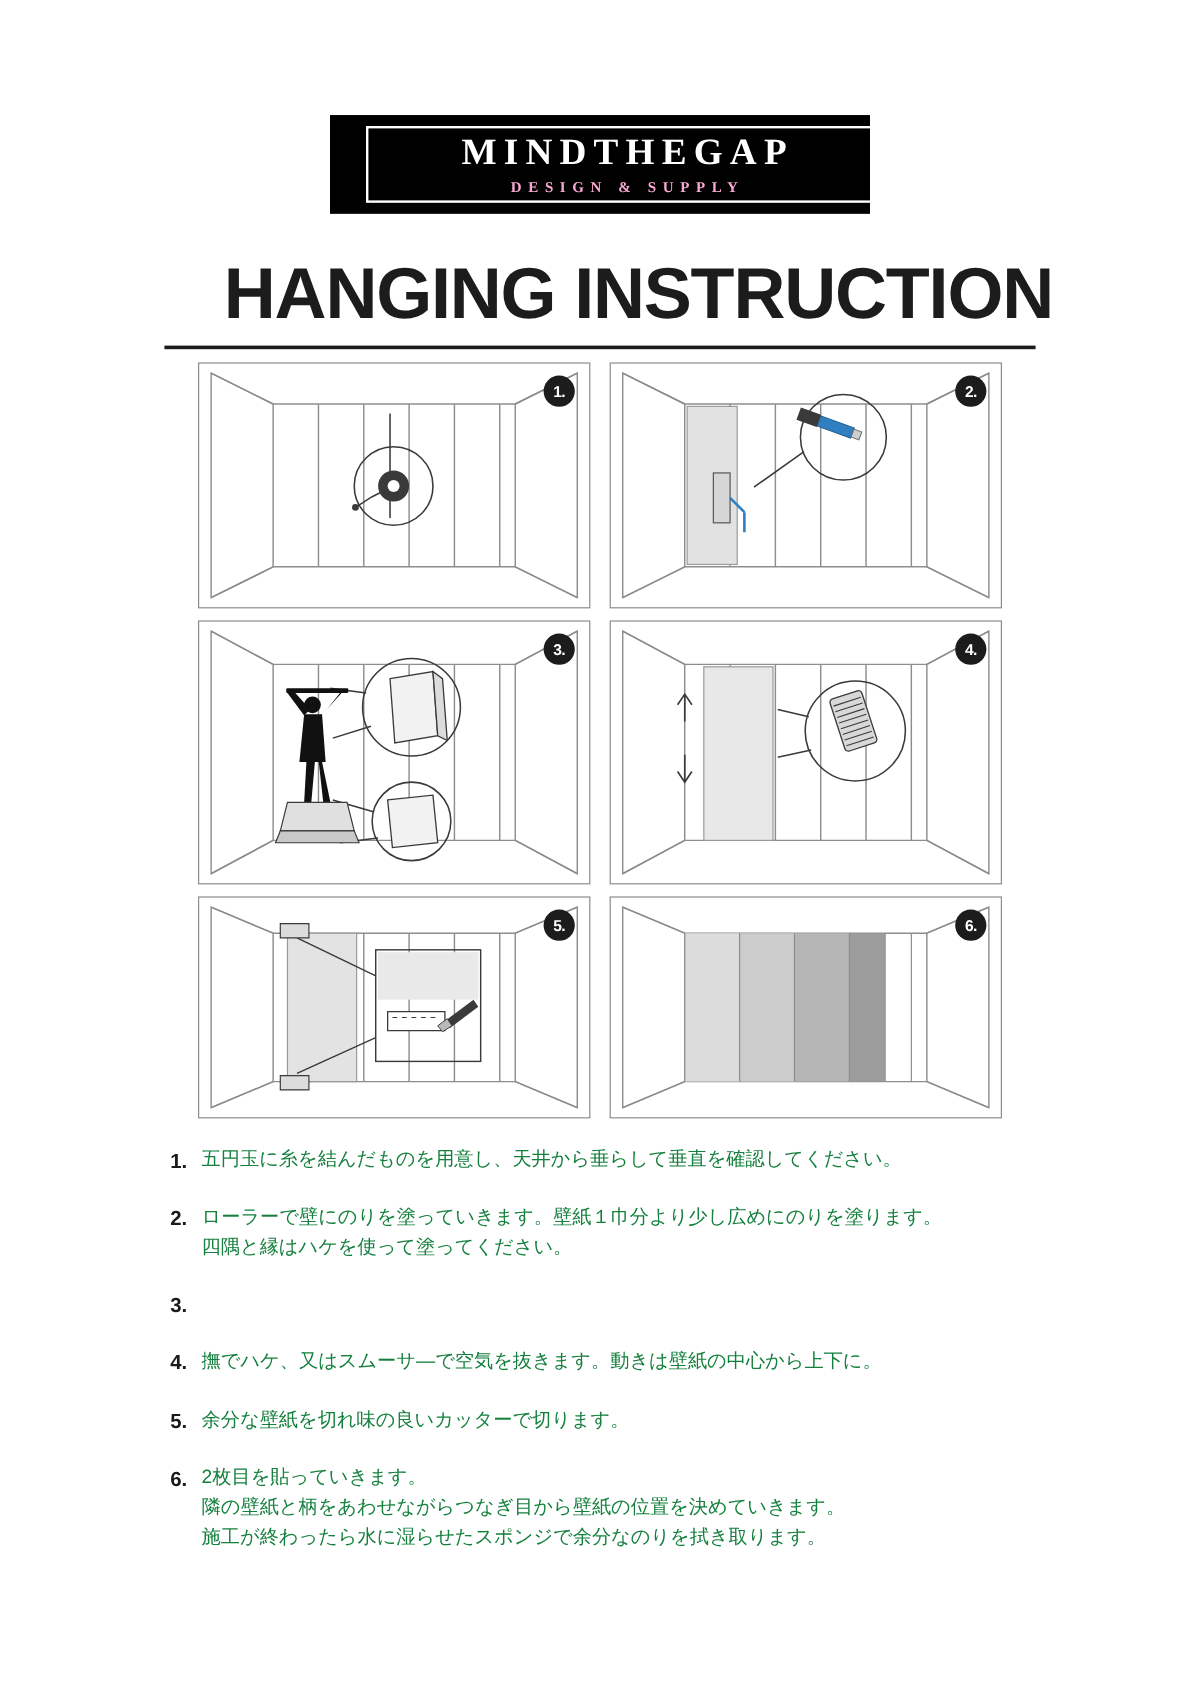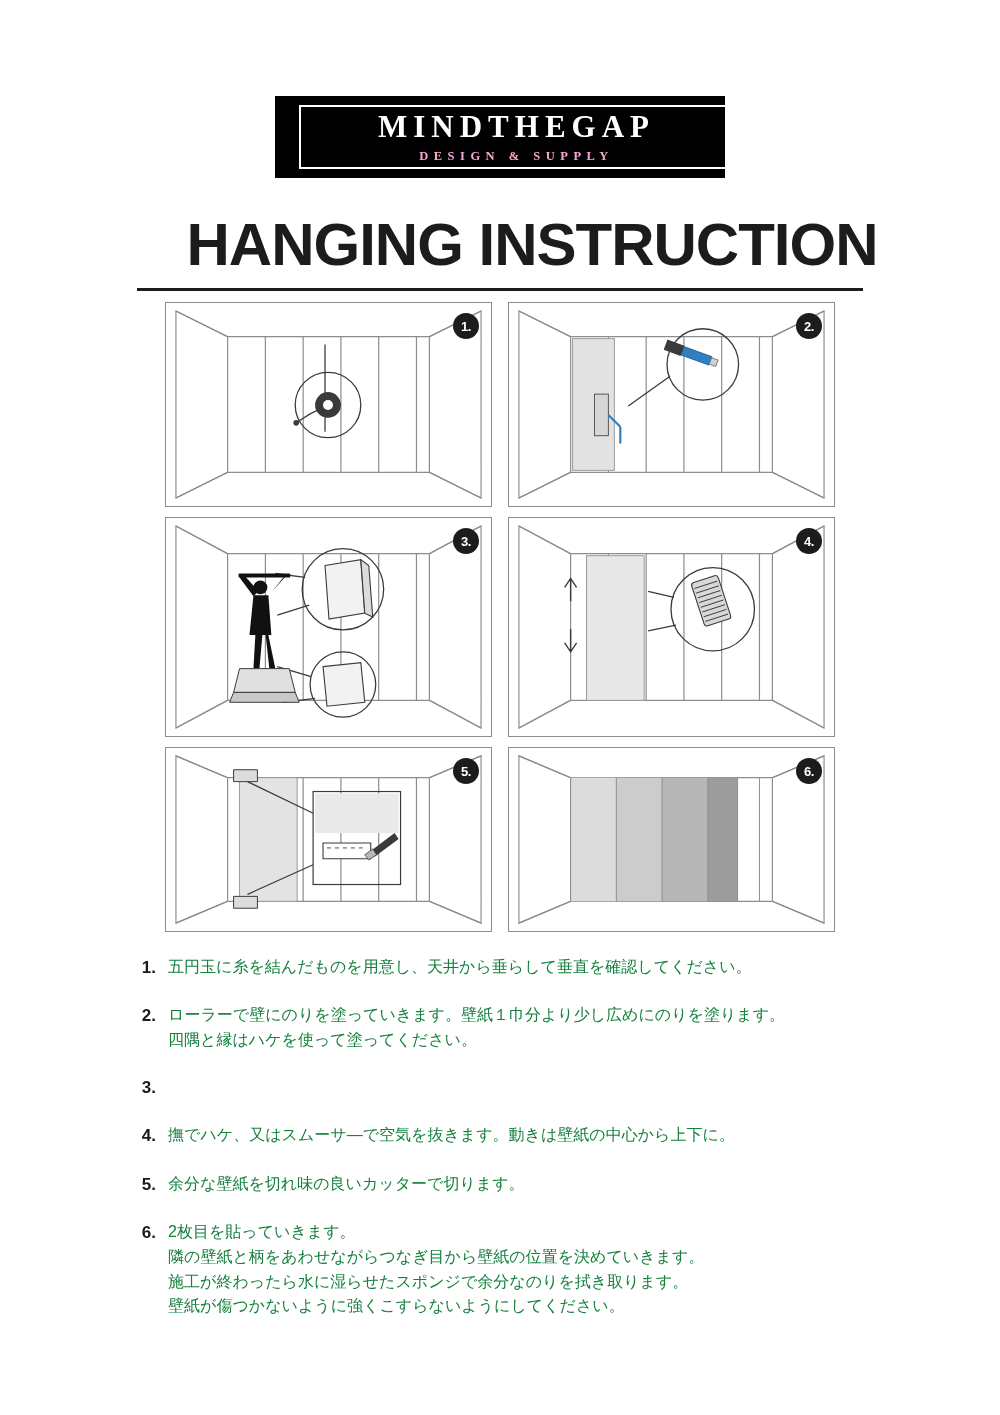--- a/index.html
+++ b/index.html
@@ -22,21 +22,20 @@
     top: 96px;
     left: 50%;
     transform: translateX(-50%);
     width: 450px;
     height: 82px;
     background: #000;
     border: 3px solid #000;
     box-sizing: border-box;
     display: flex;
     flex-direction: column;
-    align-items: center;
     justify-content: center;
     padding-left: 27px;
   }
   .logo-inner {
     width: 430px;
     height: 64px;
     border: 2px solid #fff;
     box-sizing: border-box;
     display: flex;
     flex-direction: column;
@@ -372,16 +371,15 @@
       <div class="step-line">余分な壁紙を切れ味の良いカッターで切ります。</div>
     </div>
   </div>
 
   <div class="step">
     <div class="step-num">6.</div>
     <div class="step-lines">
       <div class="step-line">2枚目を貼っていきます。</div>
       <div class="step-line">隣の壁紙と柄をあわせながらつなぎ目から壁紙の位置を決めていきます。</div>
       <div class="step-line">施工が終わったら水に湿らせたスポンジで余分なのりを拭き取ります。</div>
-      <div class="step-line">壁紙が傷つかないように強くこすらないようにしてください。</div>
     </div>
   </div>
 </div>
 
 </body></html>

